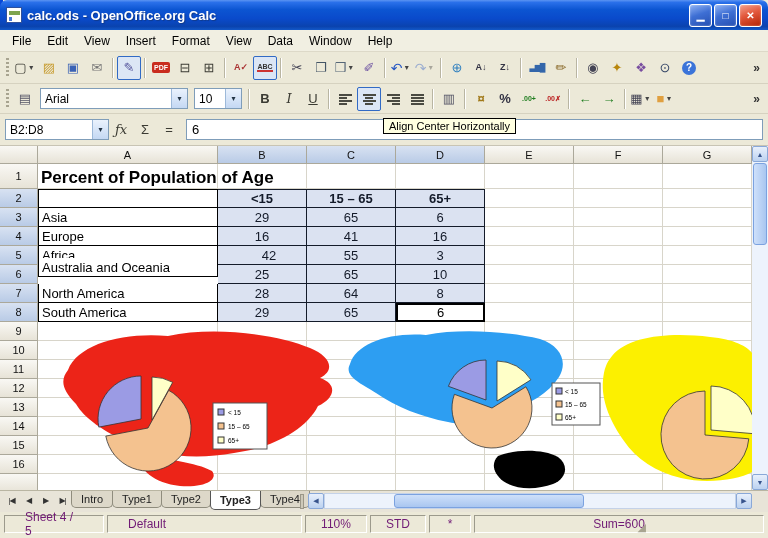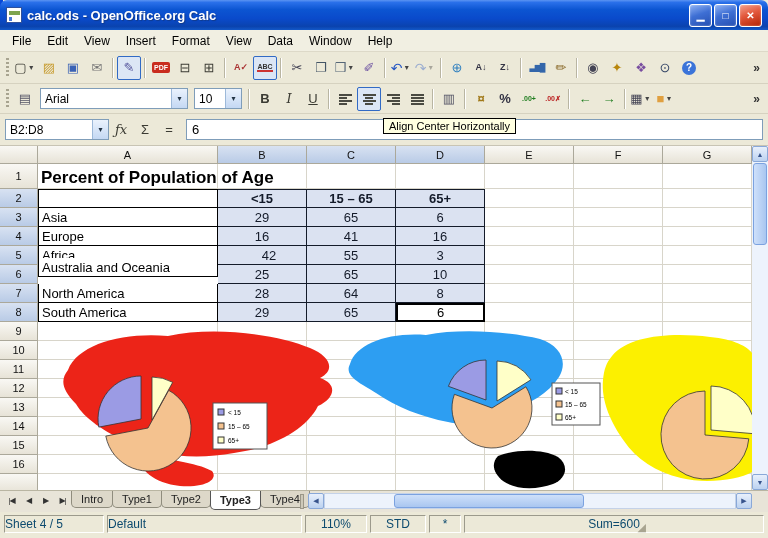--- a/index.html
+++ b/index.html
@@ -101,21 +101,21 @@
   .tab{display:inline-flex;align-items:center;padding:0 9px;height:17px;background:#DDD8C9;border:1px solid #8F8C7D;border-top:none;margin-right:-1px;font-size:11px;border-radius:0 0 5px 5px;color:#222;box-sizing:border-box}
   .tab.active{background:#fff;font-weight:bold;height:19px;z-index:2;border-color:#555}
   .tab-splitter{position:absolute;left:300px;top:494px;width:4px;height:15px;background:#CDC9B9;border:1px solid #9B9788;box-sizing:border-box}
   .hs-track{position:absolute;left:324px;top:493px;width:412px;height:16px;background:#EDF3FC;border:1px solid #C4D2E8;box-sizing:border-box}
   .hs-left{left:308px;top:493px}
   .hs-right{left:736px;top:493px}
   .hthumb{position:absolute;left:394px;top:494px;width:190px;height:14px;background:linear-gradient(#CEE0FA,#A9C6F0);border:1px solid #7BA2E0;border-radius:3px;box-sizing:border-box}
 
   
   .statusbar{position:absolute;left:0;top:512px;width:768px;height:26px;background:#ECE9D8;display:flex;align-items:center;padding:0 4px 3px 4px;box-sizing:border-box;gap:3px}
-  .sb-panel{height:18px;border:1px solid;border-color:#9C9A8C #FFF #FFF #9C9A8C;display:flex;align-items:center;padding:0 0;font-size:12px;box-sizing:border-box;color:#0c4a6e}
+  .sb-panel{height:18px;border:1px solid;border-color:#9C9A8C #FFF #FFF #9C9A8C;display:flex;align-items:center;padding:0 20px;font-size:12px;box-sizing:border-box;color:#701a75}
   .sb-sheet{width:100px}.sb-style{width:195px}.sb-zoom{width:62px;justify-content:center}.sb-mode{width:56px;justify-content:center}.sb-mod{width:32px;justify-content:center}.sb-sum{flex:1;justify-content:center}
   .grip{position:absolute;right:3px;bottom:4px;font-size:11px;color:#A8A490}
 </style>
 </head>
 <body>
 
 <div class="window">
 
   <div class="titlebar">
     <span class="app-icon"></span>

